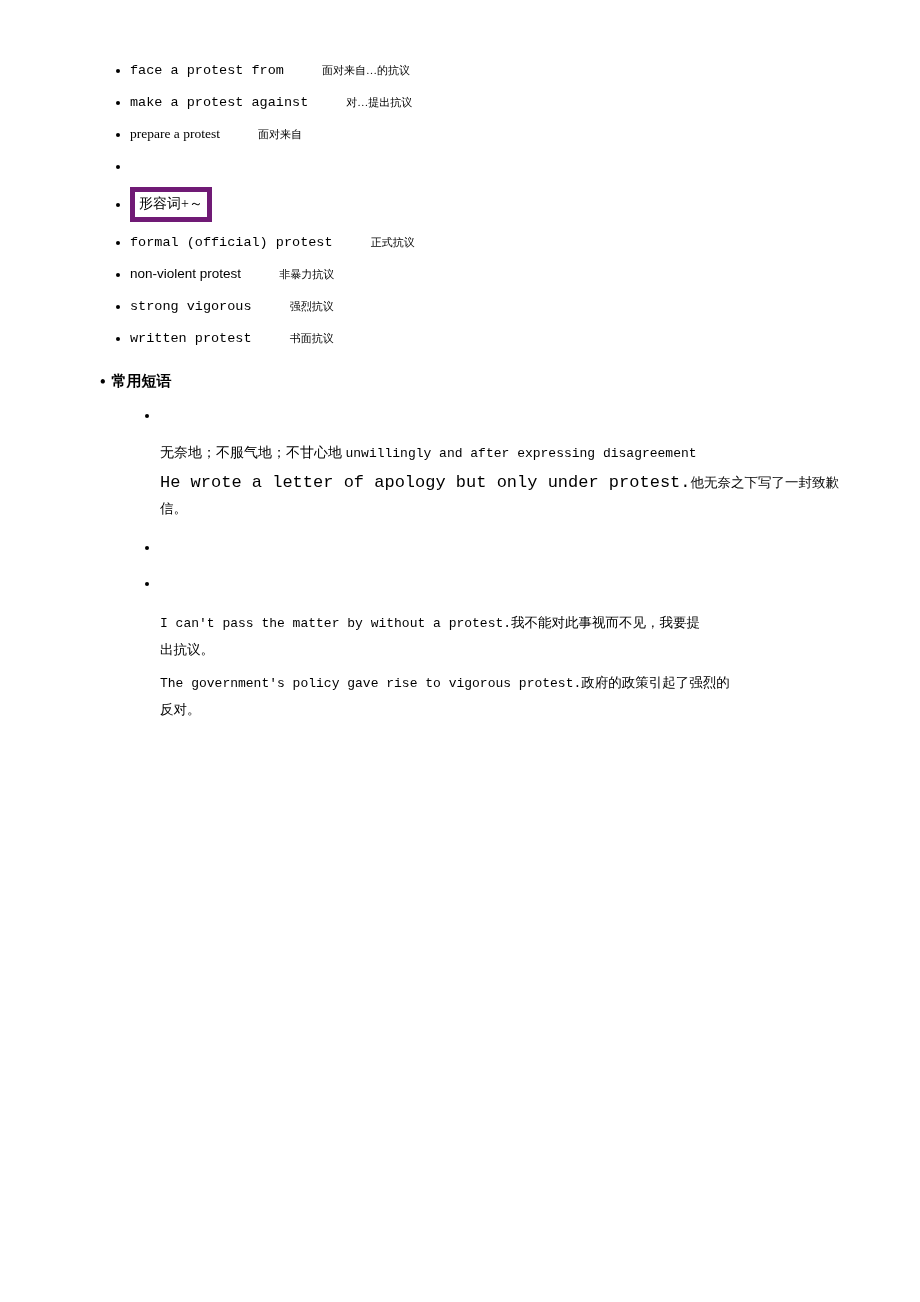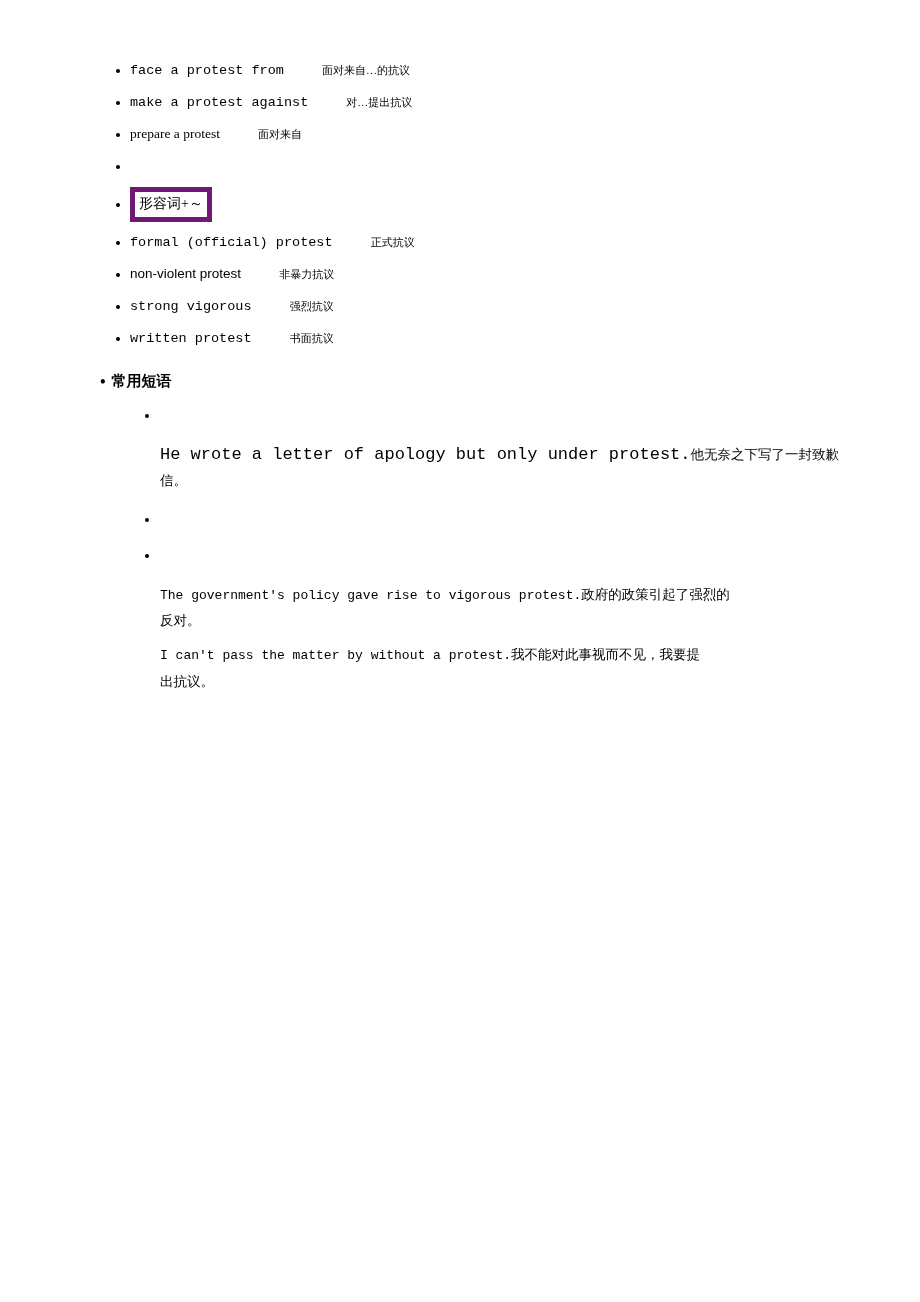--- a/index.html
+++ b/index.html
@@ -168,40 +168,43 @@
   <div class="section-header">
     <span>常用短语</span>
   </div>
 
   <div class="sub-bullet">
     <ul>
       <li>&nbsp;</li>
     </ul>
   </div>
 
+  <div class="phrase-desc">
+    无奈地；不服气地；不甘心地 <span class="mono">unwillingly and after expressing disagreement</span>
+  </div>
   <div class="phrase-example">
     <span class="mono">He wrote a letter of apology but only under protest.</span><span>他无奈之下写了一封致歉信。</span>
   </div>
 
   <div class="sub-bullet">
     <ul>
       <li>&nbsp;</li>
     </ul>
   </div>
 </div>
 
 <div class="section">
 
   <div class="sub-bullet">
     <ul>
       <li>&nbsp;</li>
     </ul>
   </div>
 
   <div class="sentence-text">
+    <span class="mono">I can't pass the matter by without a protest.</span><span>我不能对此事视而不见，我要提</span><br>
+    <span>出抗议。</span>
+  </div>
+  <div class="sentence-text">
     <span class="mono">The government's policy gave rise to vigorous protest.</span><span>政府的政策引起了强烈的</span><br>
     <span>反对。</span>
   </div>
-  <div class="sentence-text">
-    <span class="mono">I can't pass the matter by without a protest.</span><span>我不能对此事视而不见，我要提</span><br>
-    <span>出抗议。</span>
-  </div>
 </div>
 
 </body></html>

